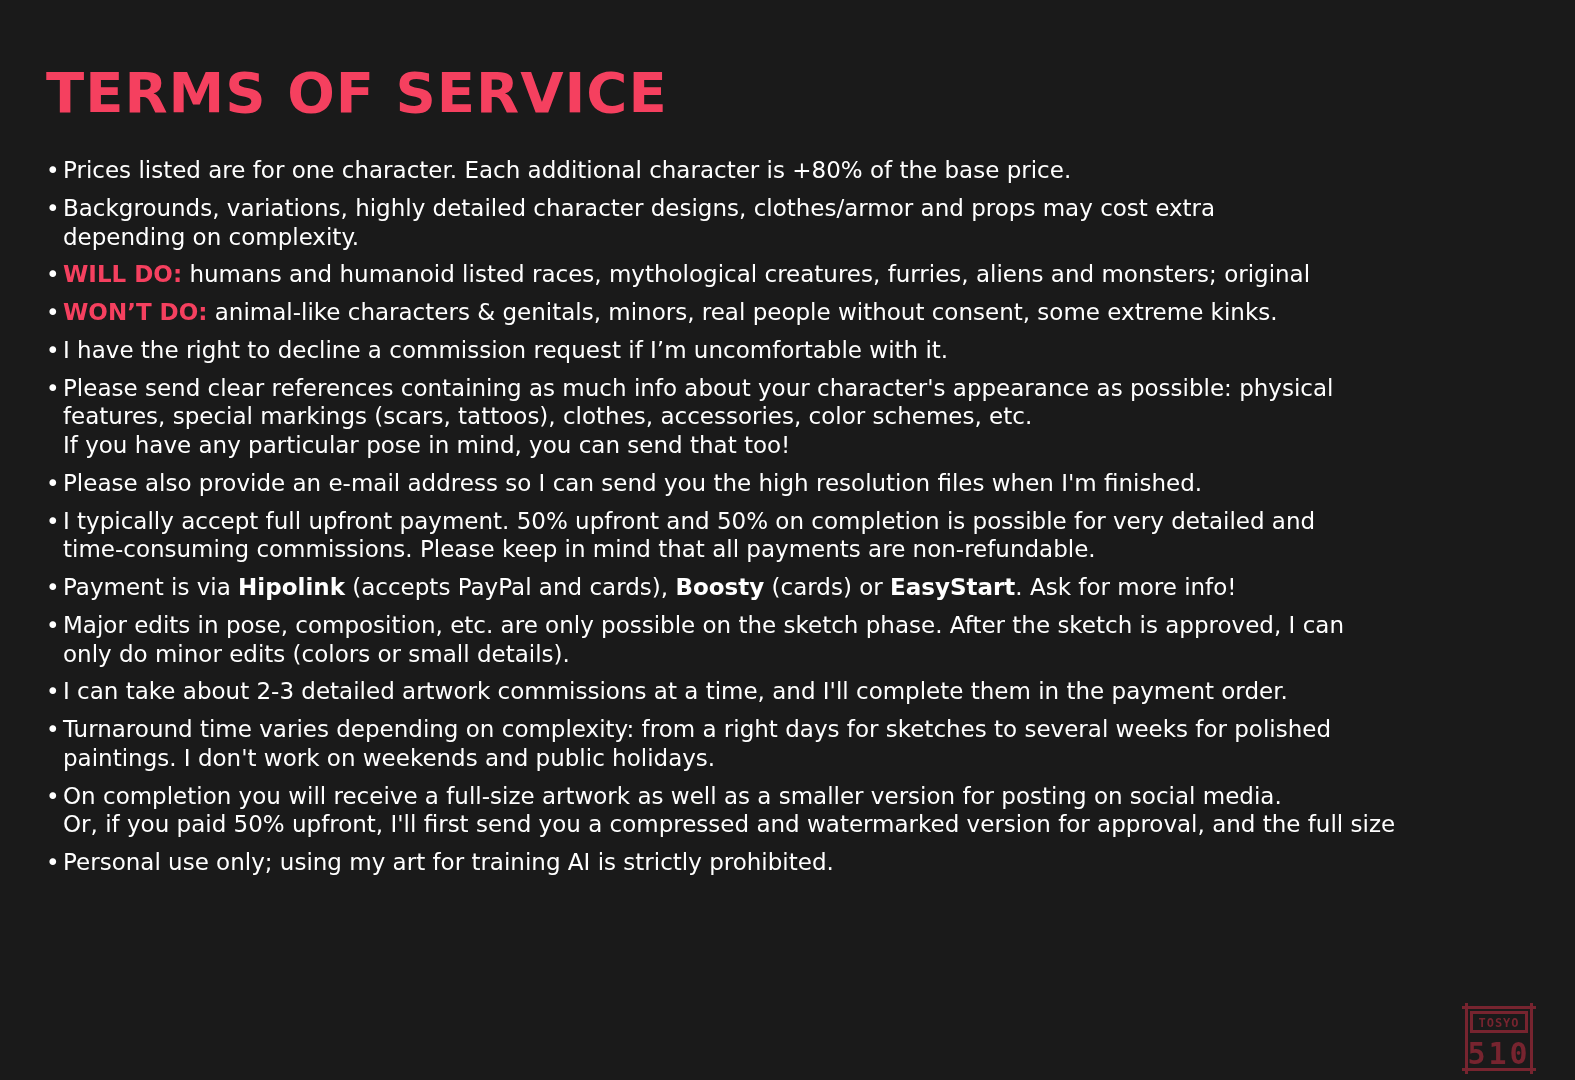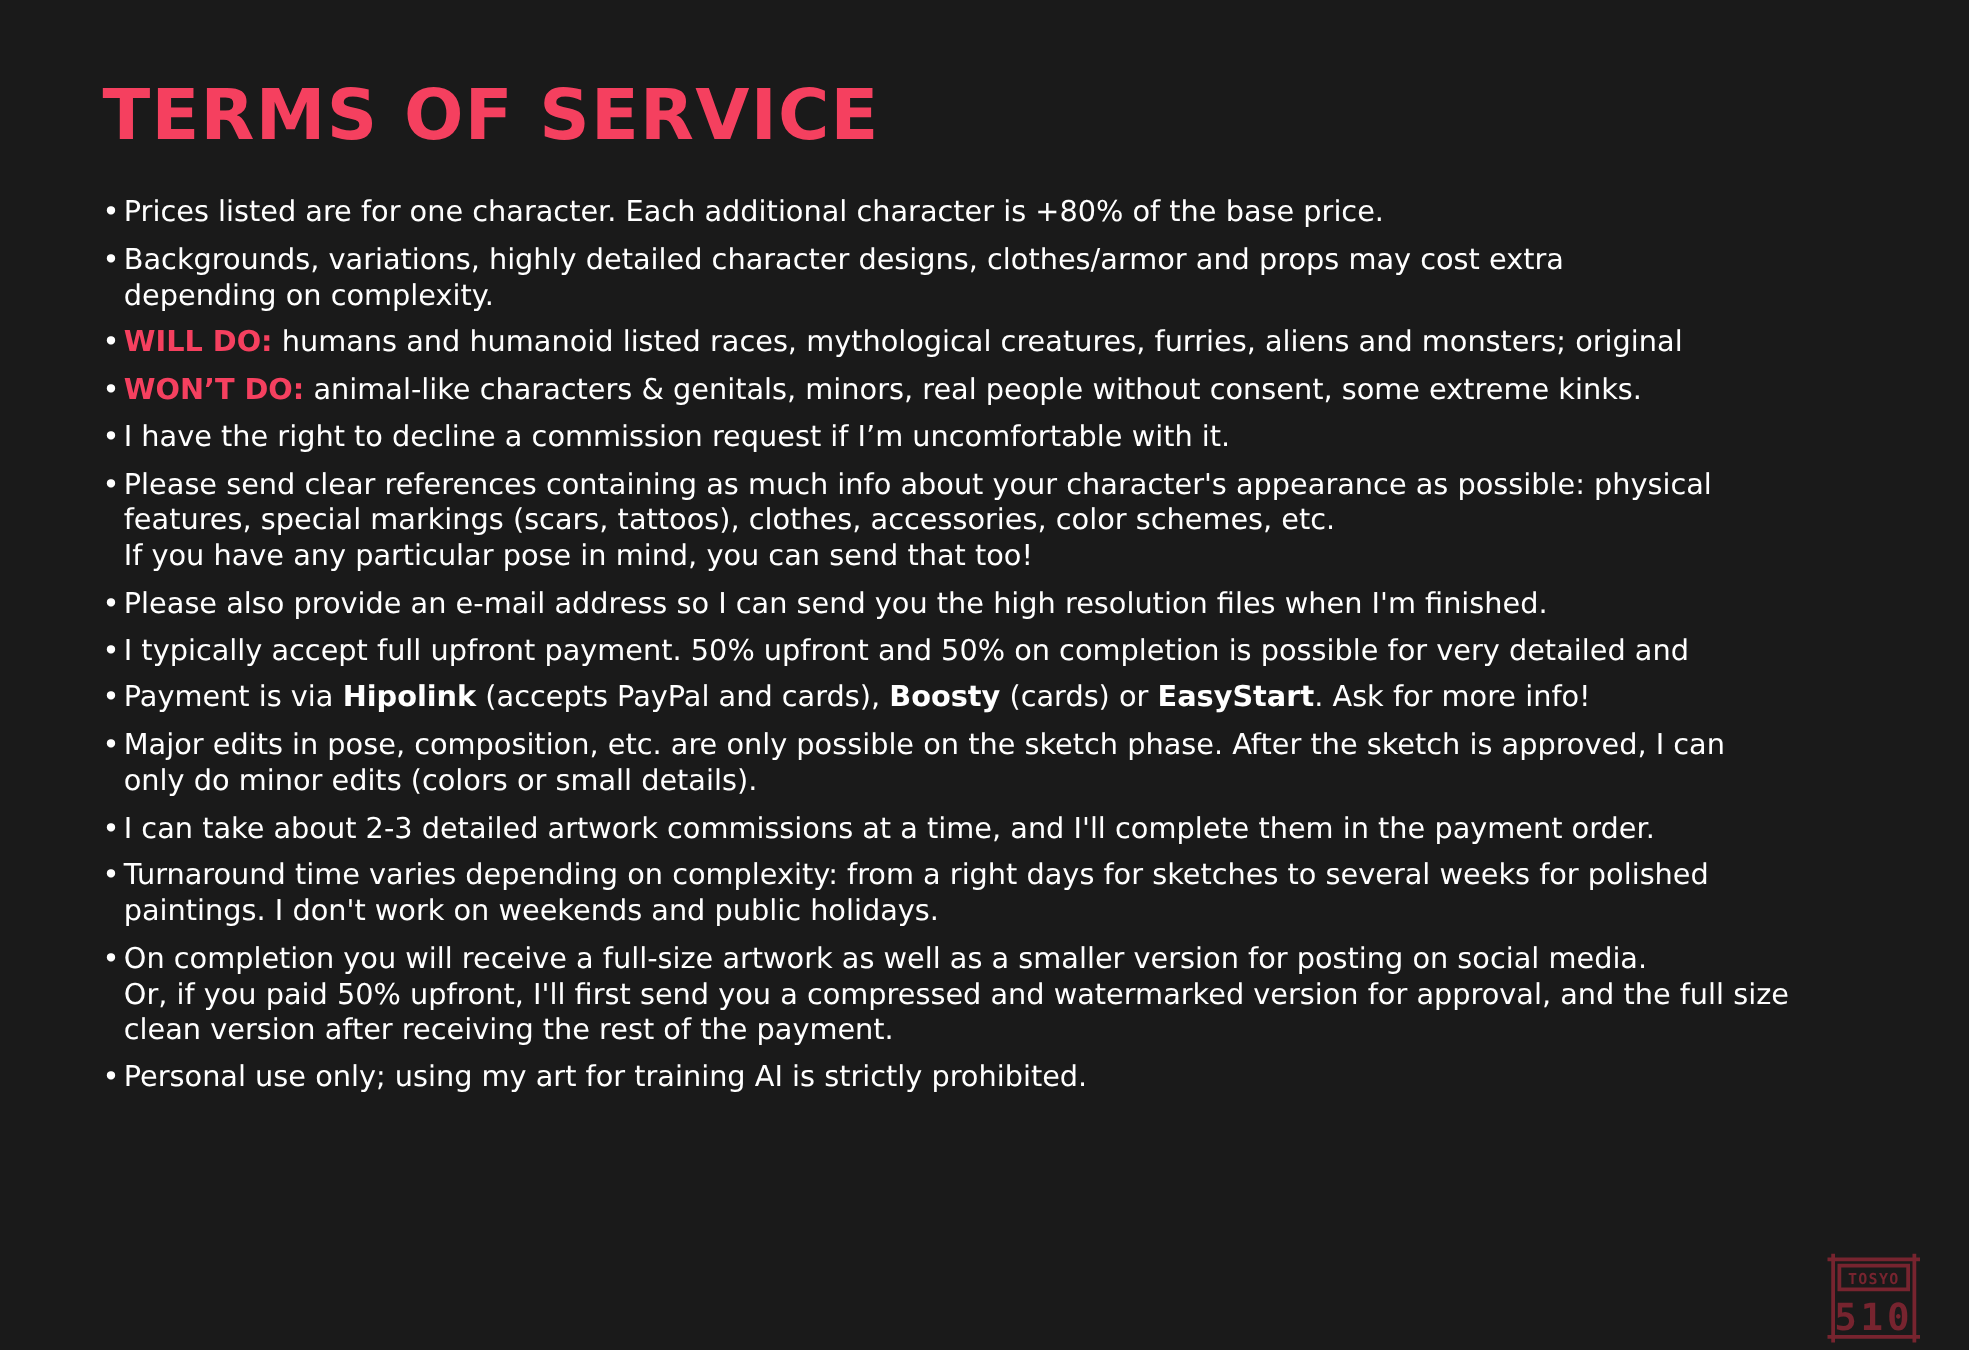--- a/index.html
+++ b/index.html
@@ -12,21 +12,21 @@
   html,body{width:1575px;height:1080px;}
   body{
     background:var(--bg);
     font-family:"DejaVu Sans","Liberation Sans",sans-serif;
     color:var(--text);
     position:relative;
     overflow:hidden;
   }
   .page{
     width:1540px;height:1080px;
-    padding:64px 80px 0 82px;
+    padding:64px 80px 0 46px;
     position:relative;
   }
   .tos-title{
     font-size:56px;
     line-height:58px;
     font-weight:bold;
     letter-spacing:1px;
     color:var(--accent);
     margin-bottom:34px;
   }
@@ -114,20 +114,21 @@
       <li class="term">
         <span class="bullet">•</span>
         <div class="term-content">
           <span class="line"><span>Please also provide an e-mail address so I can send you the high resolution files when I'm finished.</span></span>
         </div>
       </li>
       <li class="term">
         <span class="bullet">•</span>
         <div class="term-content">
           <span class="line"><span>I typically accept full upfront payment. 50% upfront and 50% on completion is possible for very detailed and</span></span>
+          <span class="line"><span>time-consuming commissions. Please keep in mind that all payments are non-refundable.</span></span>
         </div>
       </li>
       <li class="term">
         <span class="bullet">•</span>
         <div class="term-content">
           <span class="line"><span>Payment is via </span><span class="bold">Hipolink</span><span> (accepts PayPal and cards), </span><span class="bold">Boosty</span><span> (cards) or </span><span class="bold">EasyStart</span><span>. Ask for more info!</span></span>
         </div>
       </li>
       <li class="term">
         <span class="bullet">•</span>
@@ -147,21 +148,20 @@
         <div class="term-content">
           <span class="line"><span>Turnaround time varies depending on complexity: from a right days for sketches to several weeks for polished</span></span>
           <span class="line"><span>paintings. I don't work on weekends and public holidays.</span></span>
         </div>
       </li>
       <li class="term">
         <span class="bullet">•</span>
         <div class="term-content">
           <span class="line"><span>On completion you will receive a full-size artwork as well as a smaller version for posting on social media.</span></span>
           <span class="line"><span>Or, if you paid 50% upfront, I'll first send you a compressed and watermarked version for approval, and the full size</span></span>
-          <span class="line"><span>clean version after receiving the rest of the payment.</span></span>
         </div>
       </li>
       <li class="term">
         <span class="bullet">•</span>
         <div class="term-content">
           <span class="line"><span>Personal use only; using my art for training AI is strictly prohibited.</span></span>
         </div>
       </li>
     </ul>
 

